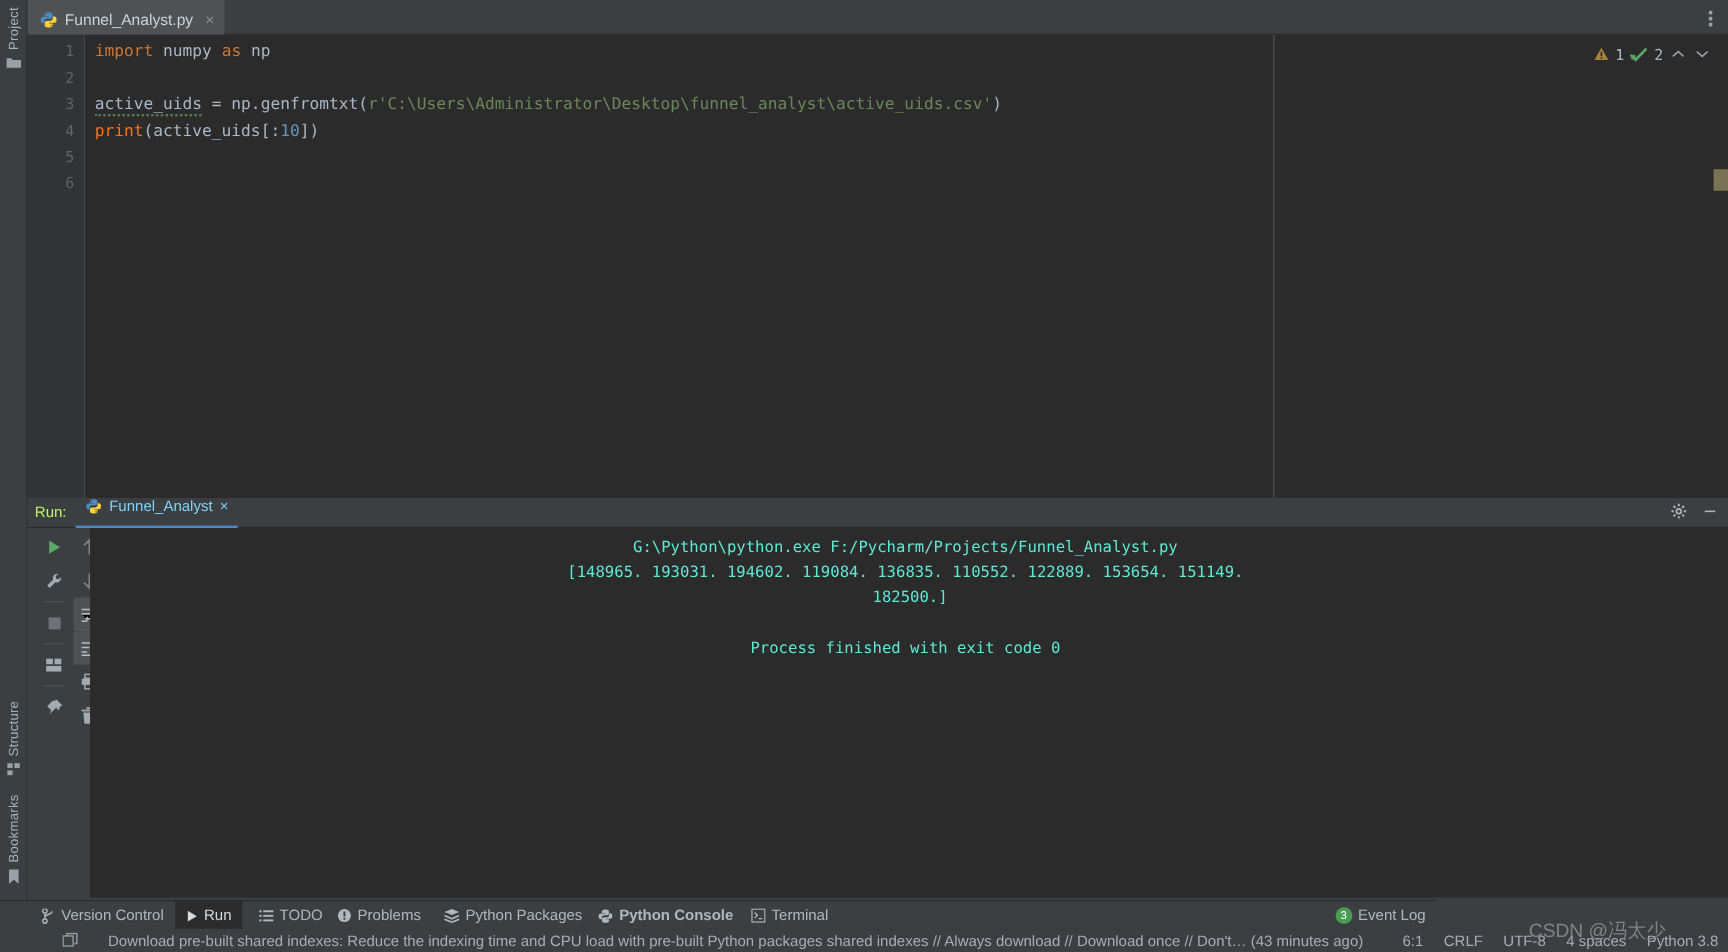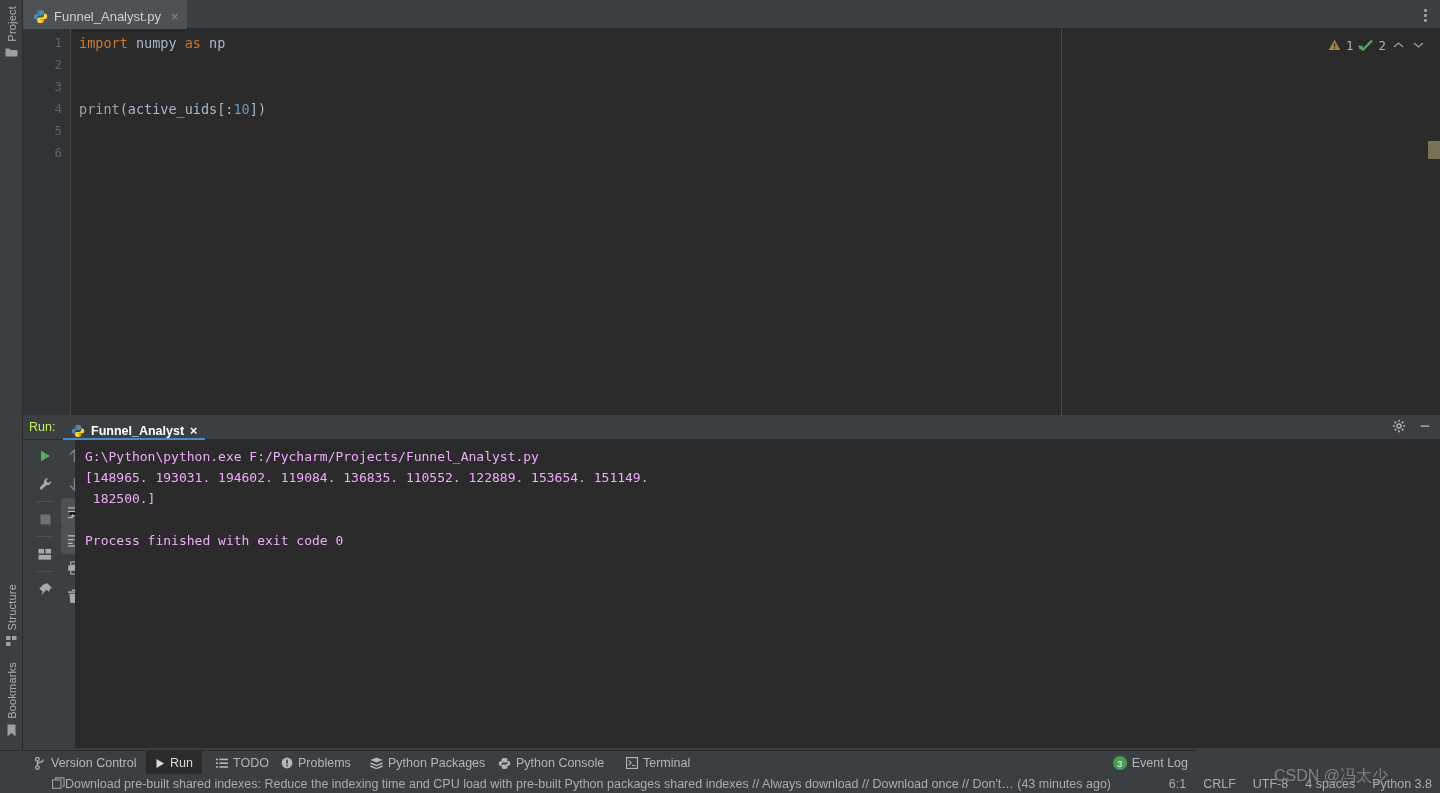--- a/index.html
+++ b/index.html
@@ -70,21 +70,21 @@
   }
   .codeline {
     position: absolute; left: 8px; height: 22px; line-height: 22px;
     font-family: "DejaVu Sans Mono", monospace; font-size: 13.5px; white-space: pre;
     color: #a9b7c6;
   }
   .kw { color: #cc7832; }
   .id { color: #a9b7c6; }
   .str { color: #6a8759; }
   .num { color: #6897bb; margin-top: 24px; }
-  .pfn { color: #a3a3a3; }
+  .pfn { color: #f97316; }
   .squig2 { border-bottom: 2px dotted #5c7a4a; }
   .curline {
     position: absolute; left: 0; height: 22px; background: #323232;
     border-top: 1px solid #3a3a3a; border-bottom: 1px solid #3a3a3a;
     width: 100%;
   }
   .marginline {
     position: absolute; top: 0; width: 1px; height: 386px; background: #4a4a4a;
   }
   .editorSplit {
@@ -112,41 +112,41 @@
   .runhdr {
     position: absolute; left: 0; top: 0; width: 1417px; height: 25px;
     background: #3c3f41; border-bottom: 1px solid #2b2b2b;
   }
   .runlabel {
     position: absolute; left: 6px; top: 0; height: 25px; line-height: 25px;
     color: #bef264; font-size: 12.5px;
   }
   .runtab {
     position: absolute; left: 40px; top: 0; height: 25px;
-    display: flex; align-items: flex-end; gap: 6px; padding: 0 8px;
-    border-bottom: 2px solid #4a88c7; color: #ffffff; font-size: 12.5px; font-weight: bold;
+    display: flex; align-items: flex-start; gap: 6px; padding: 0 8px;
+    border-bottom: 2px solid #4a88c7; color: #7dd3fc; font-size: 12.5px;
   }
   .runhdr .ricons { position: absolute; right: 8px; top: 4px; display: flex; gap: 12px; align-items: center; }
 
   .runtoolbar {
     position: absolute; left: 0; top: 25px; width: 52px; height: 308px;
     background: #3c3f41;
   }
   .tbcol { position: absolute; top: 2px; width: 26px; }
   .tbbtn {
     width: 26px; height: 28px; display: flex; align-items: center; justify-content: center;
   }
   .tbbtn.sel { background: #4e5254; border-radius: 3px; }
   .tbsep { height: 1px; background: #4e5254; margin: 3px 4px; }
 
   .console {
     position: absolute; left: 52px; top: 25px; right: 0; height: 308px;
     background: #2b2b2b; padding: 6px 16px 0 10px;
-    font-family: "DejaVu Sans Mono", monospace; font-size: 13px; color: #f0abfc;
-    line-height: 21px; white-space: pre;
+    font-family: "DejaVu Sans Mono", monospace; font-size: 13px; color: #5eead4;
+    line-height: 21px; white-space: pre; text-align: center;
   }
 
   
   .bottombar {
     position: absolute; left: 0; top: 750px; width: 1196px; height: 24px;
     background: #3c3f41; border-top: 1px solid #2b2b2b;
   }
   .bbtn {
     position: absolute; top: 0; height: 24px; display: flex; align-items: center; gap: 5px;
     padding: 0 9px; color: #b2b7bb; font-size: 12.5px;
@@ -160,21 +160,21 @@
     width: 14px; height: 14px; border-radius: 50%; background: #499c54; color: #fff;
     font-size: 9.5px; display: flex; align-items: center; justify-content: center;
     font-family: "Liberation Sans", sans-serif;
   }
 
   
   .statusbar {
     position: absolute; left: 0; top: 774px; width: 1440px; height: 19px;
     background: #3c3f41; color: #a9adb2; font-size: 12.5px;
   }
-  .stleft { position: absolute; left: 6px; top: 0; height: 19px; display: flex; align-items: center; gap: 0; padding-left: 46px; }
+  .stleft { position: absolute; left: 6px; top: 0; height: 19px; display: flex; align-items: center; gap: 25px; padding-left: 46px; }
   .stright { position: absolute; right: 8px; top: 0; height: 19px; display: flex; align-items: center; gap: 17px; }
   .watermark {
     position: absolute; right: 52px; top: 766px; color: #8b8f93; font-size: 16px;
     opacity: .85; font-family: "Liberation Sans", sans-serif; pointer-events: none;
   }
   svg { display: block; }
 </style>
 </head>
 <body>
 
@@ -240,20 +240,21 @@
       <div class="lineno" style="top:69px;">4</div>
       <div class="lineno" style="top:91px;">5</div>
       <div class="lineno" style="top:113px;">6</div>
     </div>
 
     <div class="codearea">
       <div class="marginline" style="left:990px;"></div>
 
       <div class="codeline" style="top:3px;"><span class="kw">import</span><span class="id"> numpy </span><span class="kw">as</span><span class="id"> np</span></div>
 
+      <div class="codeline" style="top:47px;"><span class="id squig2">active_uids</span><span class="id"> = </span><span class="id">np.</span><span class="id">genfromtxt</span><span class="id">(</span><span class="str">r</span><span class="str">'C:\Users\Administrator\Desktop\funnel_analyst\active_uids.csv'</span><span class="id">)</span></div>
 
       <div class="codeline" style="top:69px;"><span class="pfn">print</span><span class="id">(</span><span class="id">active_uids</span><span class="id">[</span><span class="id">:</span><span class="num">10</span><span class="id">]</span><span class="id">)</span></div>
 
       <div class="editorSplit" style="left:990px;"></div>
     </div>
 
     <div class="inspect">
       <span>
         <svg width="13" height="12" viewBox="0 0 14 13">
             <path d="M7 0.8 13.3 12H0.7z" fill="#a9833b"></path>
@@ -456,21 +457,21 @@
       <span>
         <svg width="13" height="12" viewBox="0 0 13 12">
             <path d="M6.5 0.4 12.6 3 6.5 5.6 0.4 3z" fill="#b2b7bb"></path>
             <path d="M0.4 6 6.5 8.6 12.6 6" fill="none" stroke="#b2b7bb" stroke-width="1.4"></path>
             <path d="M0.4 9 6.5 11.6 12.6 9" fill="none" stroke="#b2b7bb" stroke-width="1.4"></path>
           </svg>
       </span>
       <span>Python Packages</span>
     </div>
 
-    <div class="bbtn" style="left:489px;">
+    <div class="bbtn" style="left:489px;font-weight:bold;">
       <span>
         <svg width="13" height="13" viewBox="0 0 16 16">
           <path d="M7.6 1.2c-2 0-3.2.7-3.2 2.1v1.5h3.4v.5H3.2c-1.3 0-2.2 1-2.2 2.8 0 1.9.8 2.9 2.1 2.9h1.2V9.3c0-1.4 1.1-2.4 2.5-2.4h2.8c1.1 0 2-.9 2-2V3.3c0-1.2-1-2.1-2.9-2.1z" fill="#b2b7bb"></path>
           <path d="M8.5 14.8c2 0 3.2-.7 3.2-2.1v-1.5H8.3v-.5h4.6c1.3 0 2.2-1 2.2-2.8 0-1.9-.8-2.9-2.1-2.9h-1.2v1.7c0 1.4-1.1 2.4-2.5 2.4H6.5c-1.1 0-2 .9-2 2v1.6c0 1.2 1 2.1 2.9 2.1z" fill="#b2b7bb"></path>
         </svg>
       </span>
       <span>Python Console</span>
     </div>
 
     <div class="bbtn" style="left:617px;">

